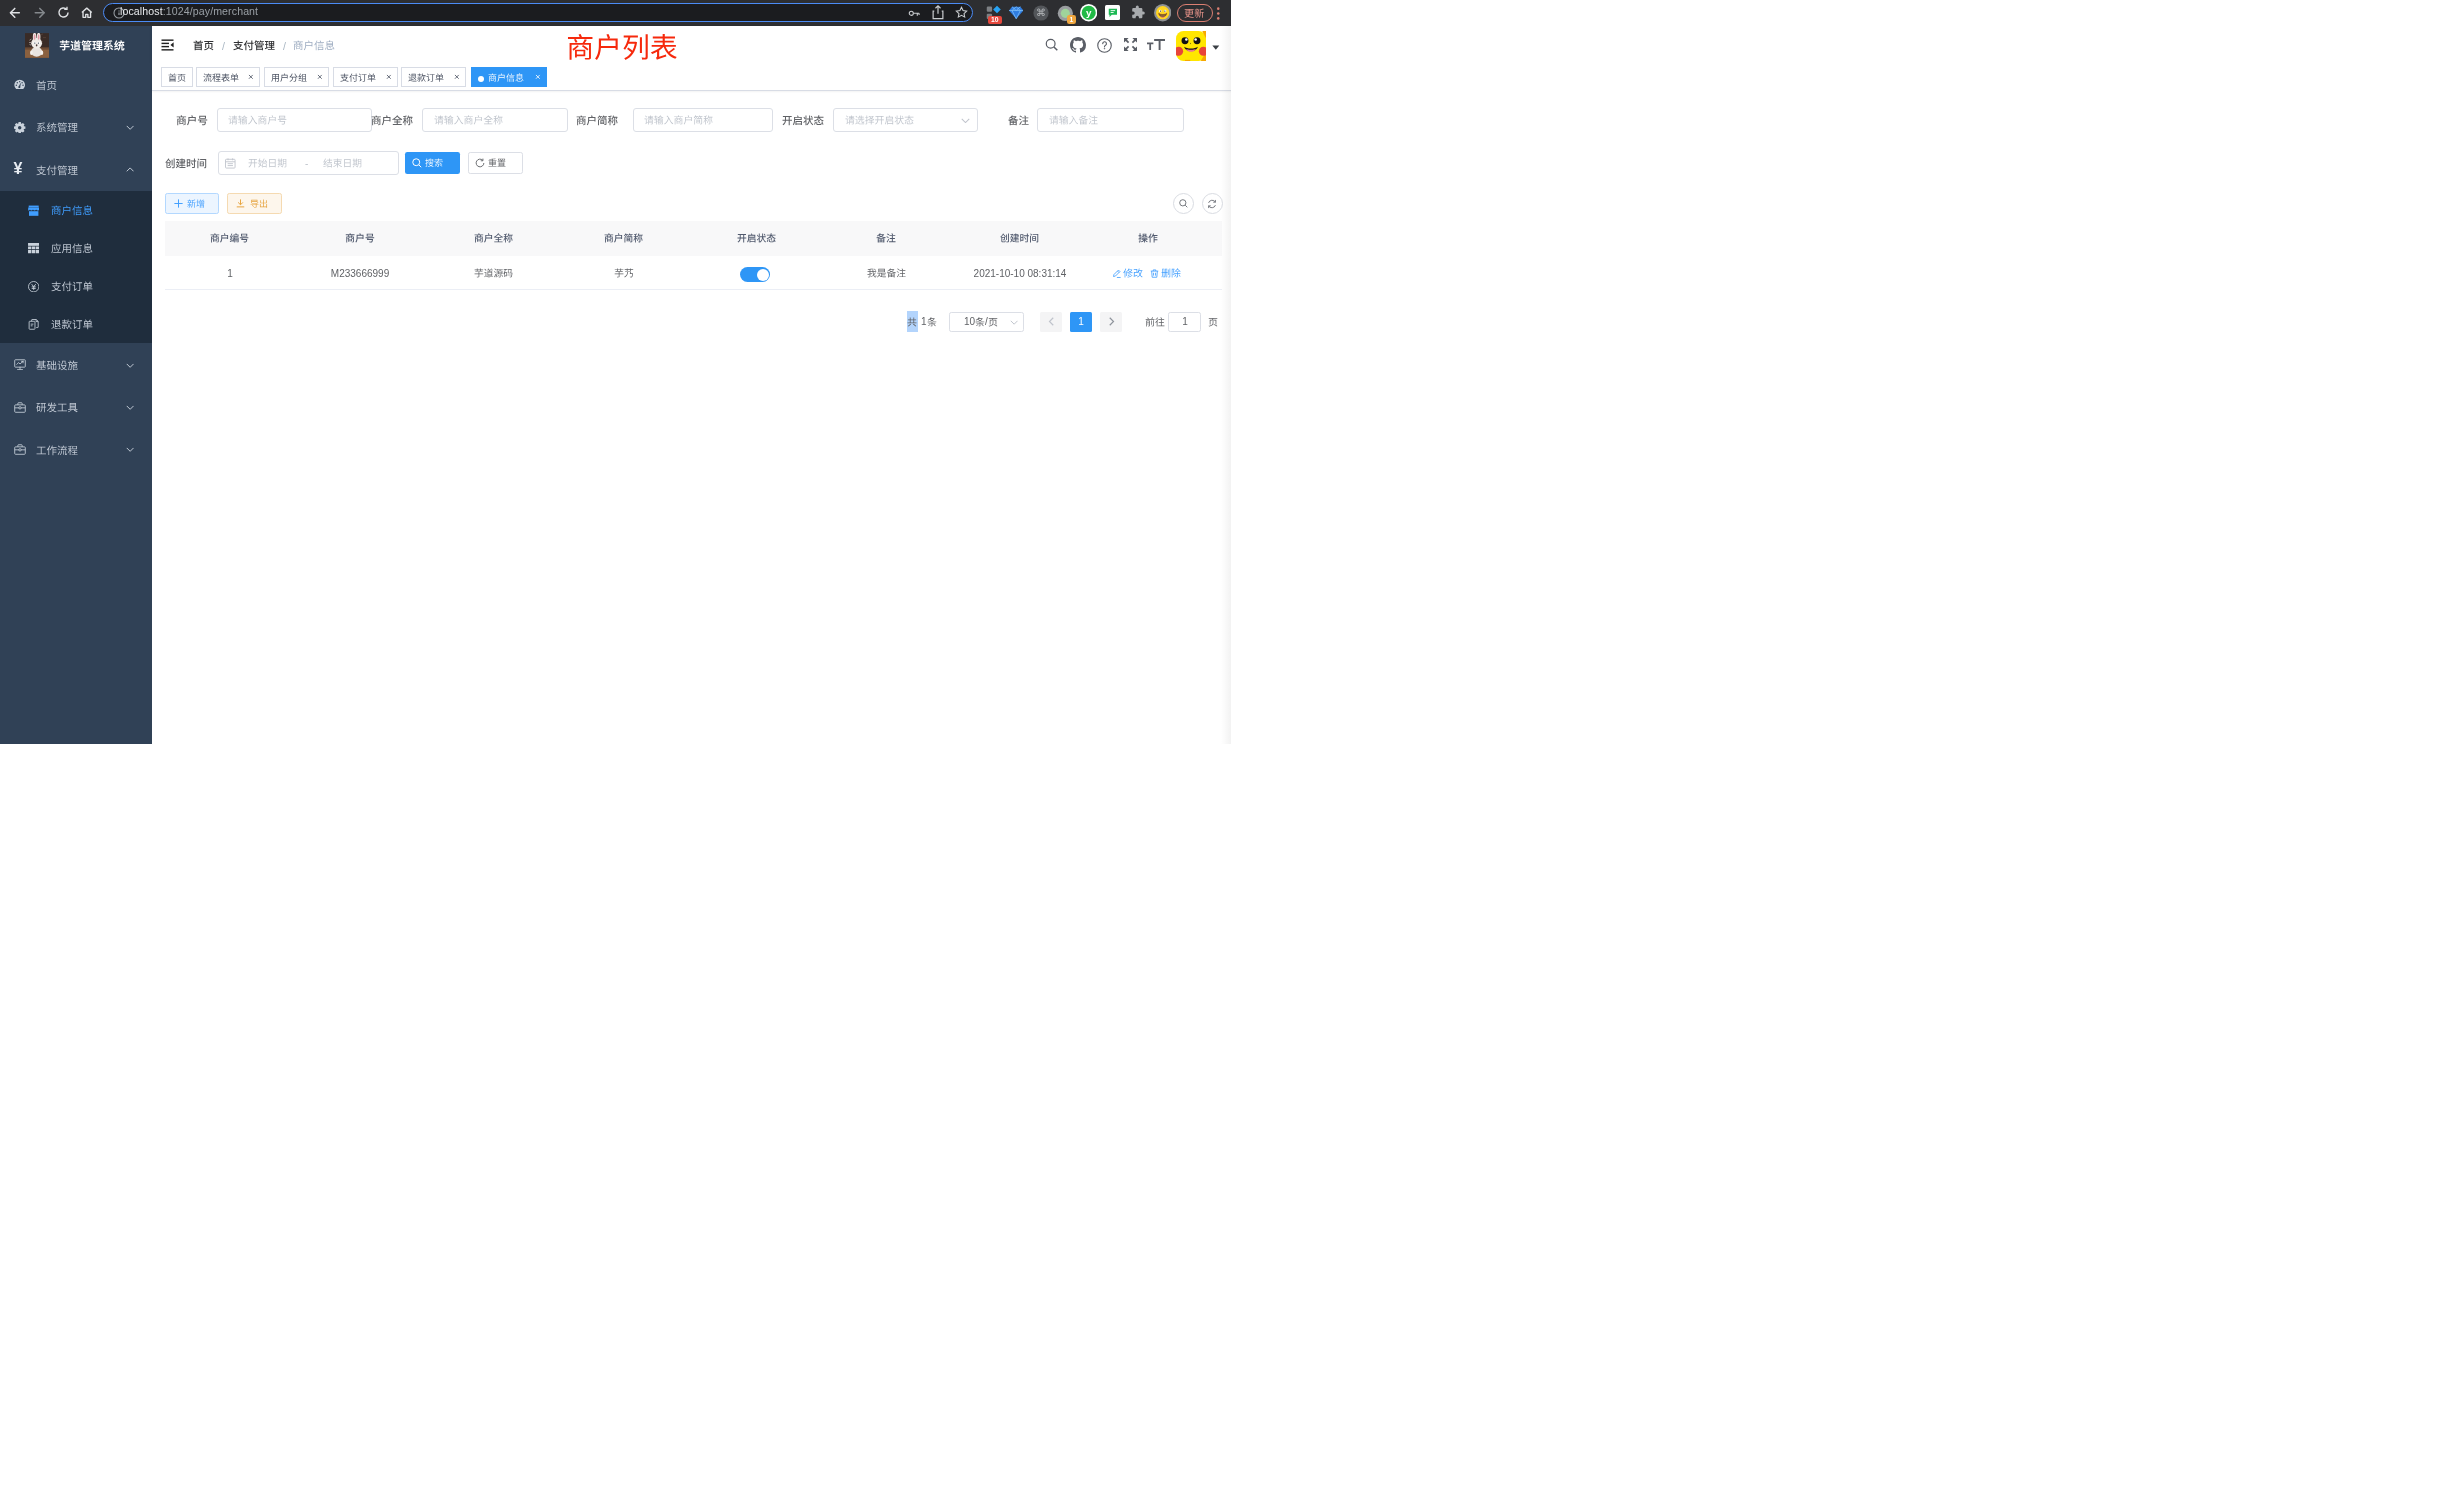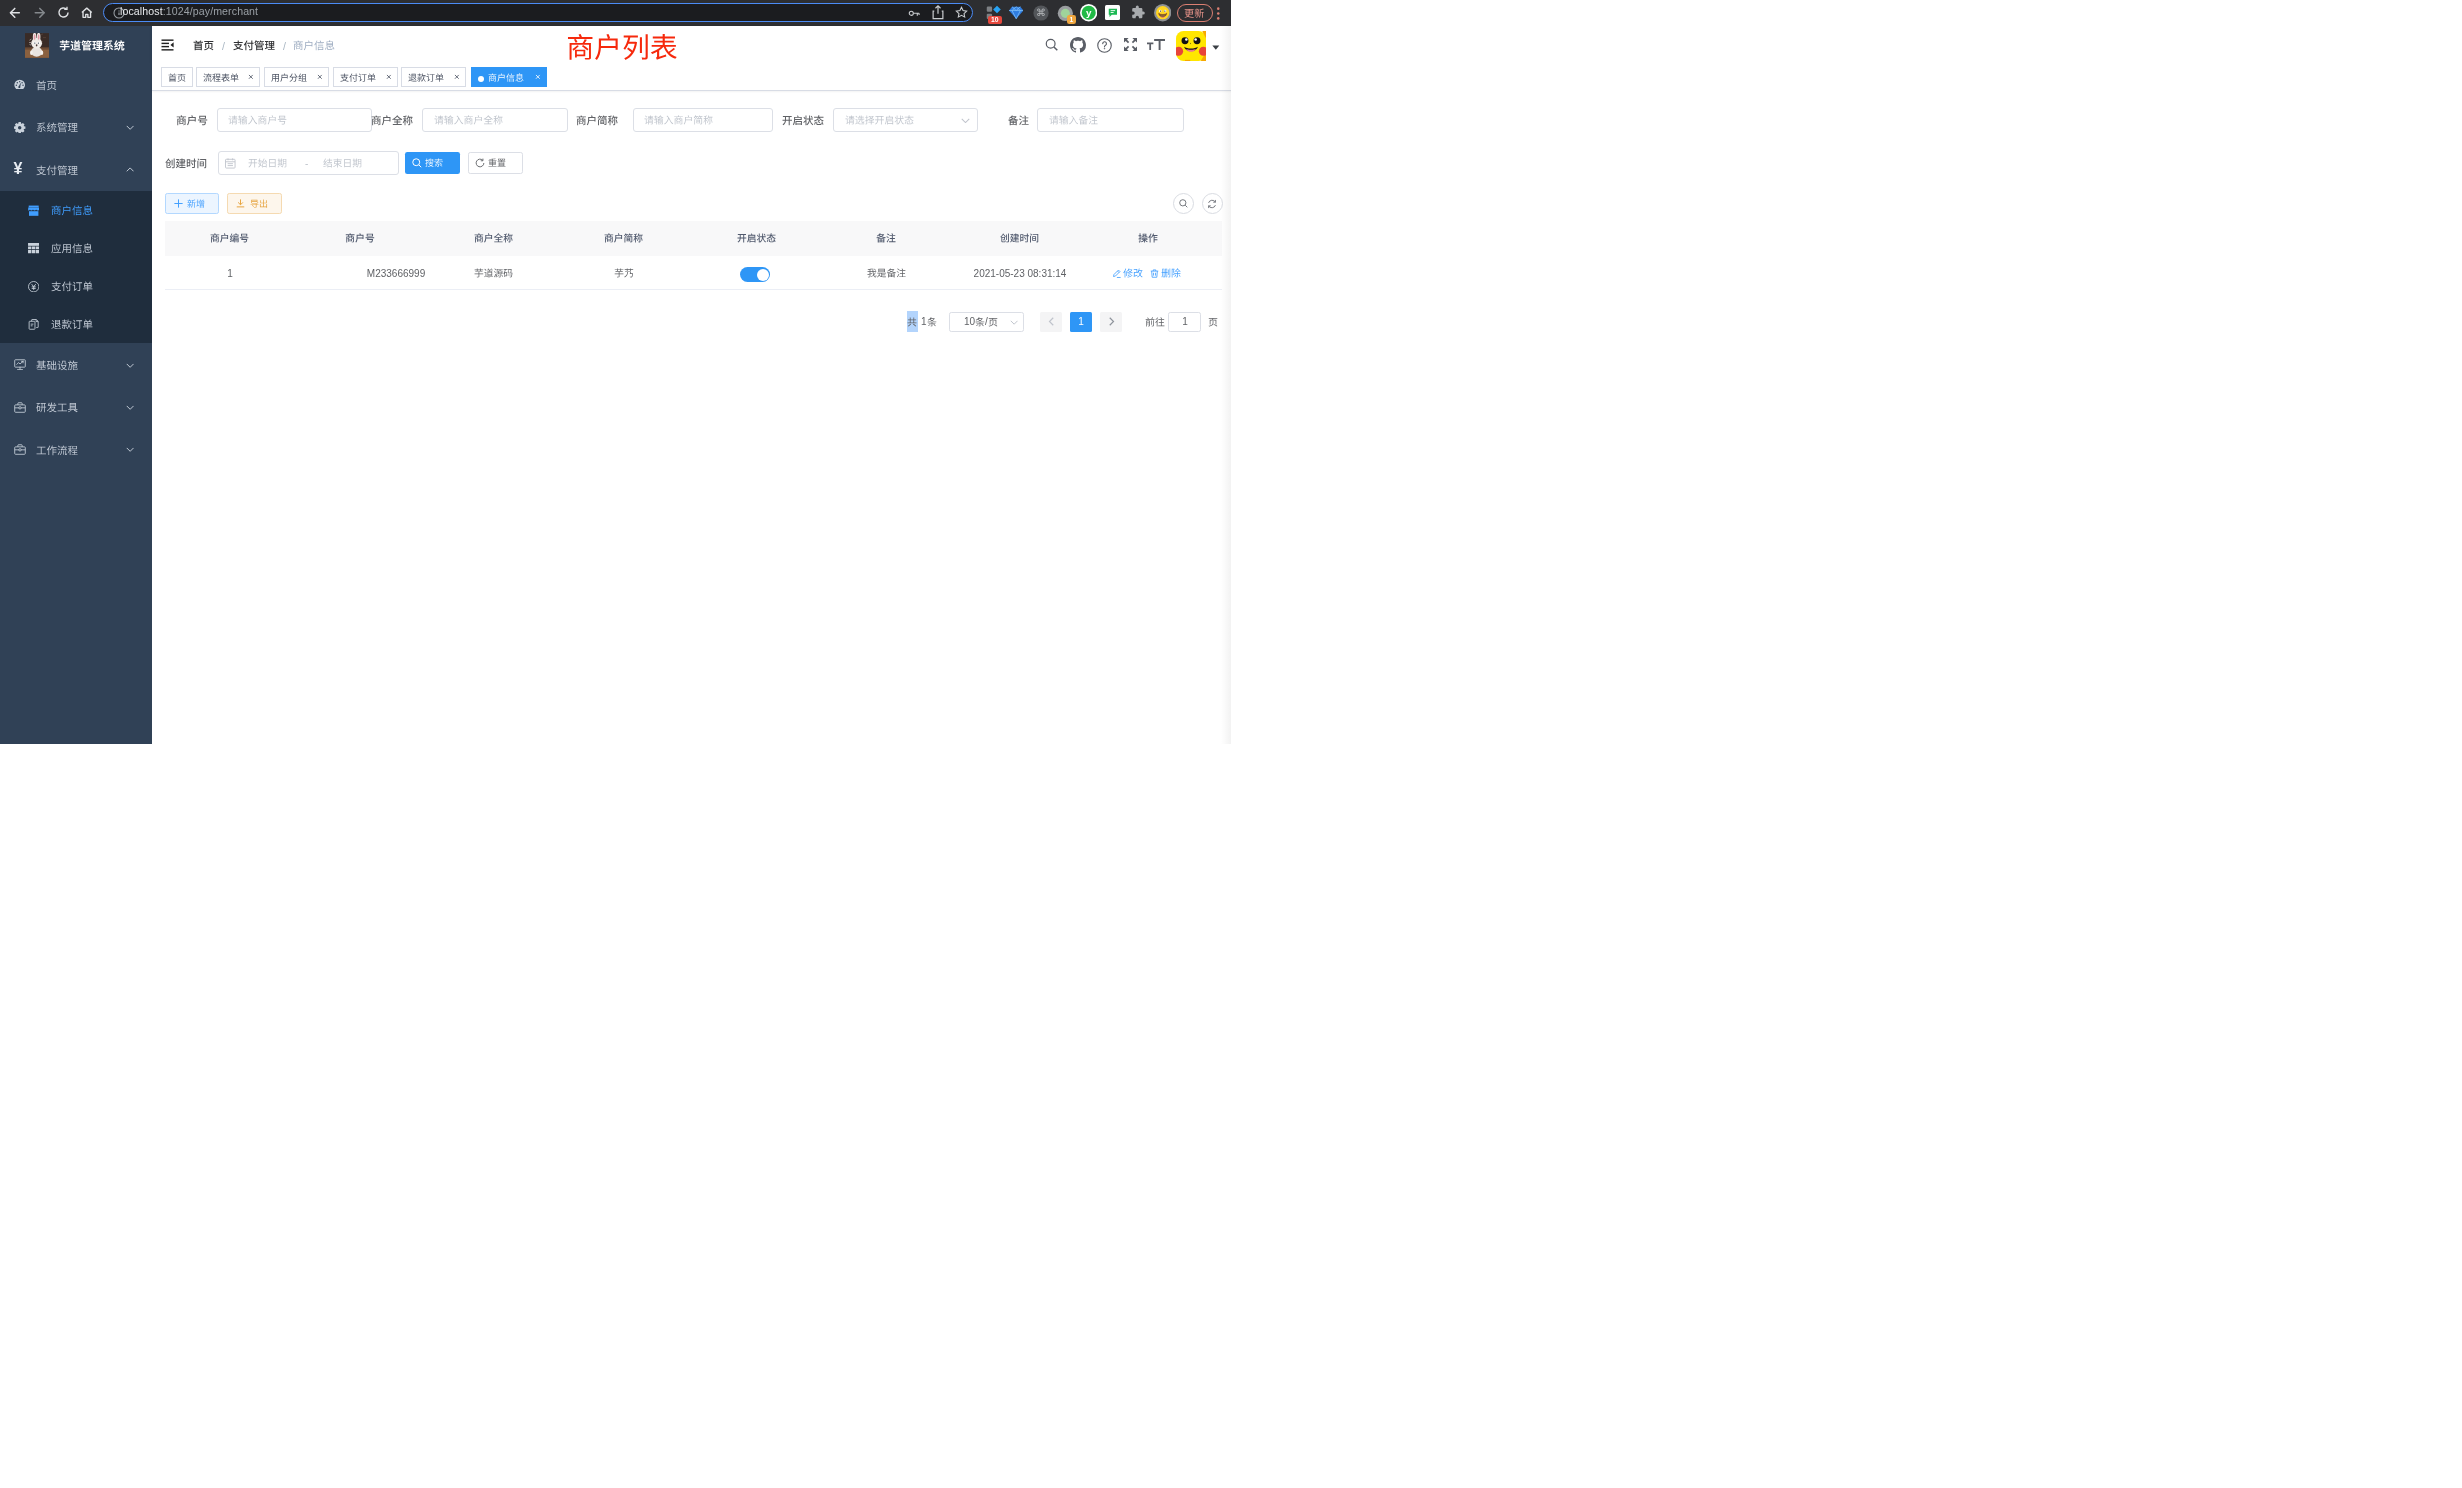--- a/index.html
+++ b/index.html
@@ -854,21 +854,21 @@
 <div style="position:absolute;left:1138px;top:233px;line-height:0">
     <svg class="zh" width="20" height="11.3" style="vertical-align:top" viewBox="0 0 26 14.8906">
       <g fill="#515a6e" transform="translate(0,11.44) scale(0.01300)">
         <use href="#g91" xlink:href="#g91" x="0"></use>
         <use href="#g92" xlink:href="#g92" x="1000"></use>
       </g>
     </svg>
   </div>
 <div style="position:absolute;left:165px;top:256px;width:1057px;height:34px;background:#fff;border-bottom:0.8px solid #ebeef5;box-sizing:border-box"></div>
 <div style="position:absolute;top:266px;font:400 10px 'Liberation Sans', sans-serif;color:#606266;line-height:15px;letter-spacing:normal;left:230px;transform:translateX(-50%);">1</div>
-<div style="position:absolute;top:266px;font:400 10px 'Liberation Sans', sans-serif;color:#606266;line-height:15px;letter-spacing:normal;left:360px;transform:translateX(-50%);margin-left:36px;">M233666999</div>
+<div style="position:absolute;top:266px;font:400 10px 'Liberation Sans', sans-serif;color:#606266;line-height:15px;letter-spacing:normal;left:360px;transform:translateX(-50%);">M233666999</div>
 <div style="position:absolute;left:474px;top:268px;line-height:0">
     <svg class="zh" width="39" height="11.3" style="vertical-align:top" viewBox="0 0 52 14.8906">
       <g fill="#606266" transform="translate(0,11.44) scale(0.01300)">
         <use href="#g93" xlink:href="#g93" x="0"></use>
         <use href="#g94" xlink:href="#g94" x="1000"></use>
         <use href="#g95" xlink:href="#g95" x="2000"></use>
         <use href="#g96" xlink:href="#g96" x="3000"></use>
       </g>
     </svg>
   </div>
@@ -885,21 +885,21 @@
 <div style="position:absolute;left:867px;top:268px;line-height:0">
     <svg class="zh" width="39" height="11.3" style="vertical-align:top" viewBox="0 0 52 14.8906">
       <g fill="#606266" transform="translate(0,11.44) scale(0.01300)">
         <use href="#g98" xlink:href="#g98" x="0"></use>
         <use href="#g99" xlink:href="#g99" x="1000"></use>
         <use href="#g72" xlink:href="#g72" x="2000"></use>
         <use href="#g73" xlink:href="#g73" x="3000"></use>
       </g>
     </svg>
   </div>
-<div style="position:absolute;top:266px;font:400 10px 'Liberation Sans', sans-serif;color:#606266;line-height:15px;letter-spacing:normal;left:1020px;transform:translateX(-50%);">2021-05-23 08:31:14</div>
+<div style="position:absolute;top:266px;font:400 10px 'Liberation Sans', sans-serif;color:#606266;line-height:15px;letter-spacing:normal;left:1020px;transform:translateX(-50%);">2021-10-10 08:31:14</div>
 <svg style="position:absolute;left:1112px;top:269px" width="9" height="9" viewBox="0 0 12 12" fill="none" stroke="#409eff" stroke-width="1.1">
     <path d="M8.6 1.4l2.0 2.0L4.6 9.4 2.0 10.0 2.6 7.4zM7.3 2.7l2.0 2.0"></path>
     <path d="M6.5 11.3h5"></path>
   </svg>
 <div style="position:absolute;left:1123px;top:268px;line-height:0">
     <svg class="zh" width="20" height="11.3" style="vertical-align:top" viewBox="0 0 26 14.8906">
       <g fill="#409eff" transform="translate(0,11.44) scale(0.01300)">
         <use href="#g100" xlink:href="#g100" x="0"></use>
         <use href="#g101" xlink:href="#g101" x="1000"></use>
       </g>

